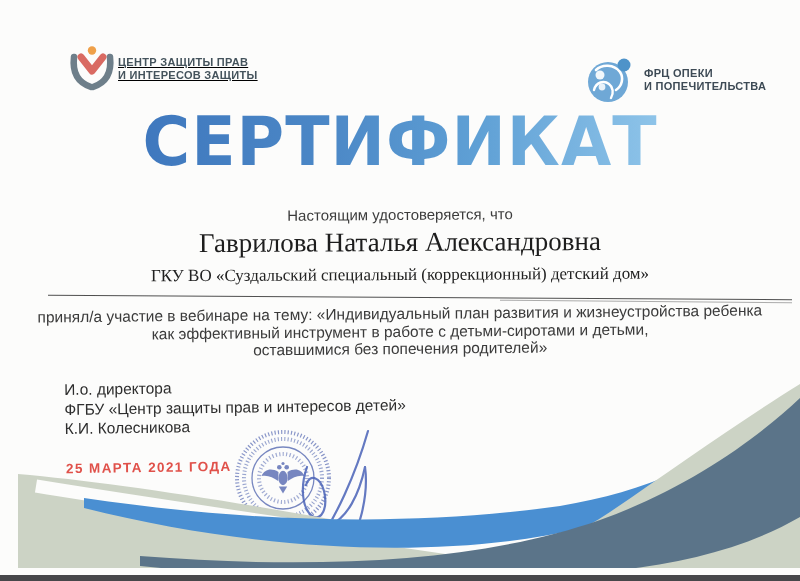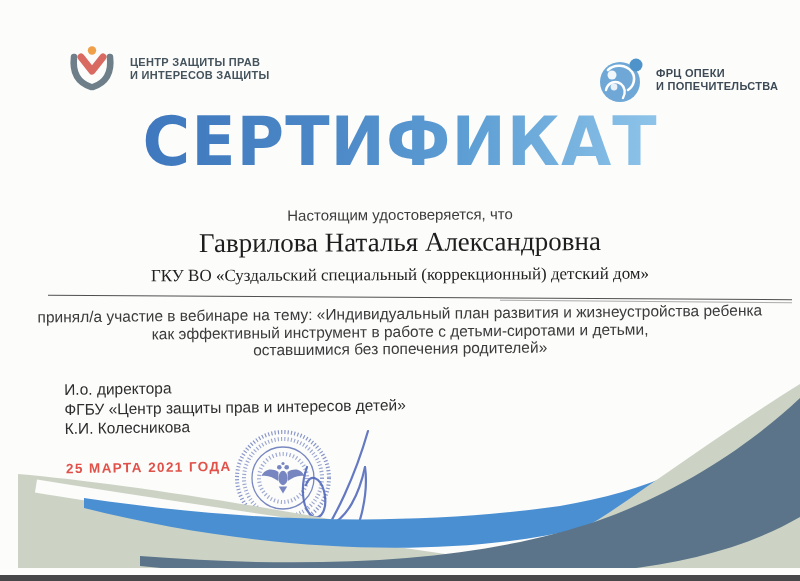--- a/index.html
+++ b/index.html
@@ -3,22 +3,22 @@
 <meta charset="utf-8">
 <style>
   html,body{margin:0;padding:0;background:#e8e8e8;}
   .page{
     position:relative;width:800px;height:581px;margin:0 auto;
     background:#fcfcfb;overflow:hidden;
     font-family:"Liberation Sans",sans-serif;
   }
   
   .logo{position:absolute;display:flex;align-items:center;}
-  .logo-left{left:66px;top:44px;gap:12px;}
-  .logo-right{left:598px;top:56px;gap:10px;}
+  .logo-left{left:66px;top:44px;text-decoration:underline;}
+  .logo-right{left:586px;top:56px;gap:10px;}
   .logo-txt{font-size:11px;font-weight:bold;line-height:13px;letter-spacing:.3px;color:#44535c;}
   .logo-right .logo-txt{color:#3d4a55;}
   
   .title{
     position:absolute;left:0;top:104px;width:100%;text-align:center;
     font-family:"DejaVu Sans","Liberation Sans",sans-serif;
     font-weight:bold;font-size:65px;letter-spacing:1px;
     transform:scaleY(1.04);
   }
   .title-text{color:#4a85c8;}

